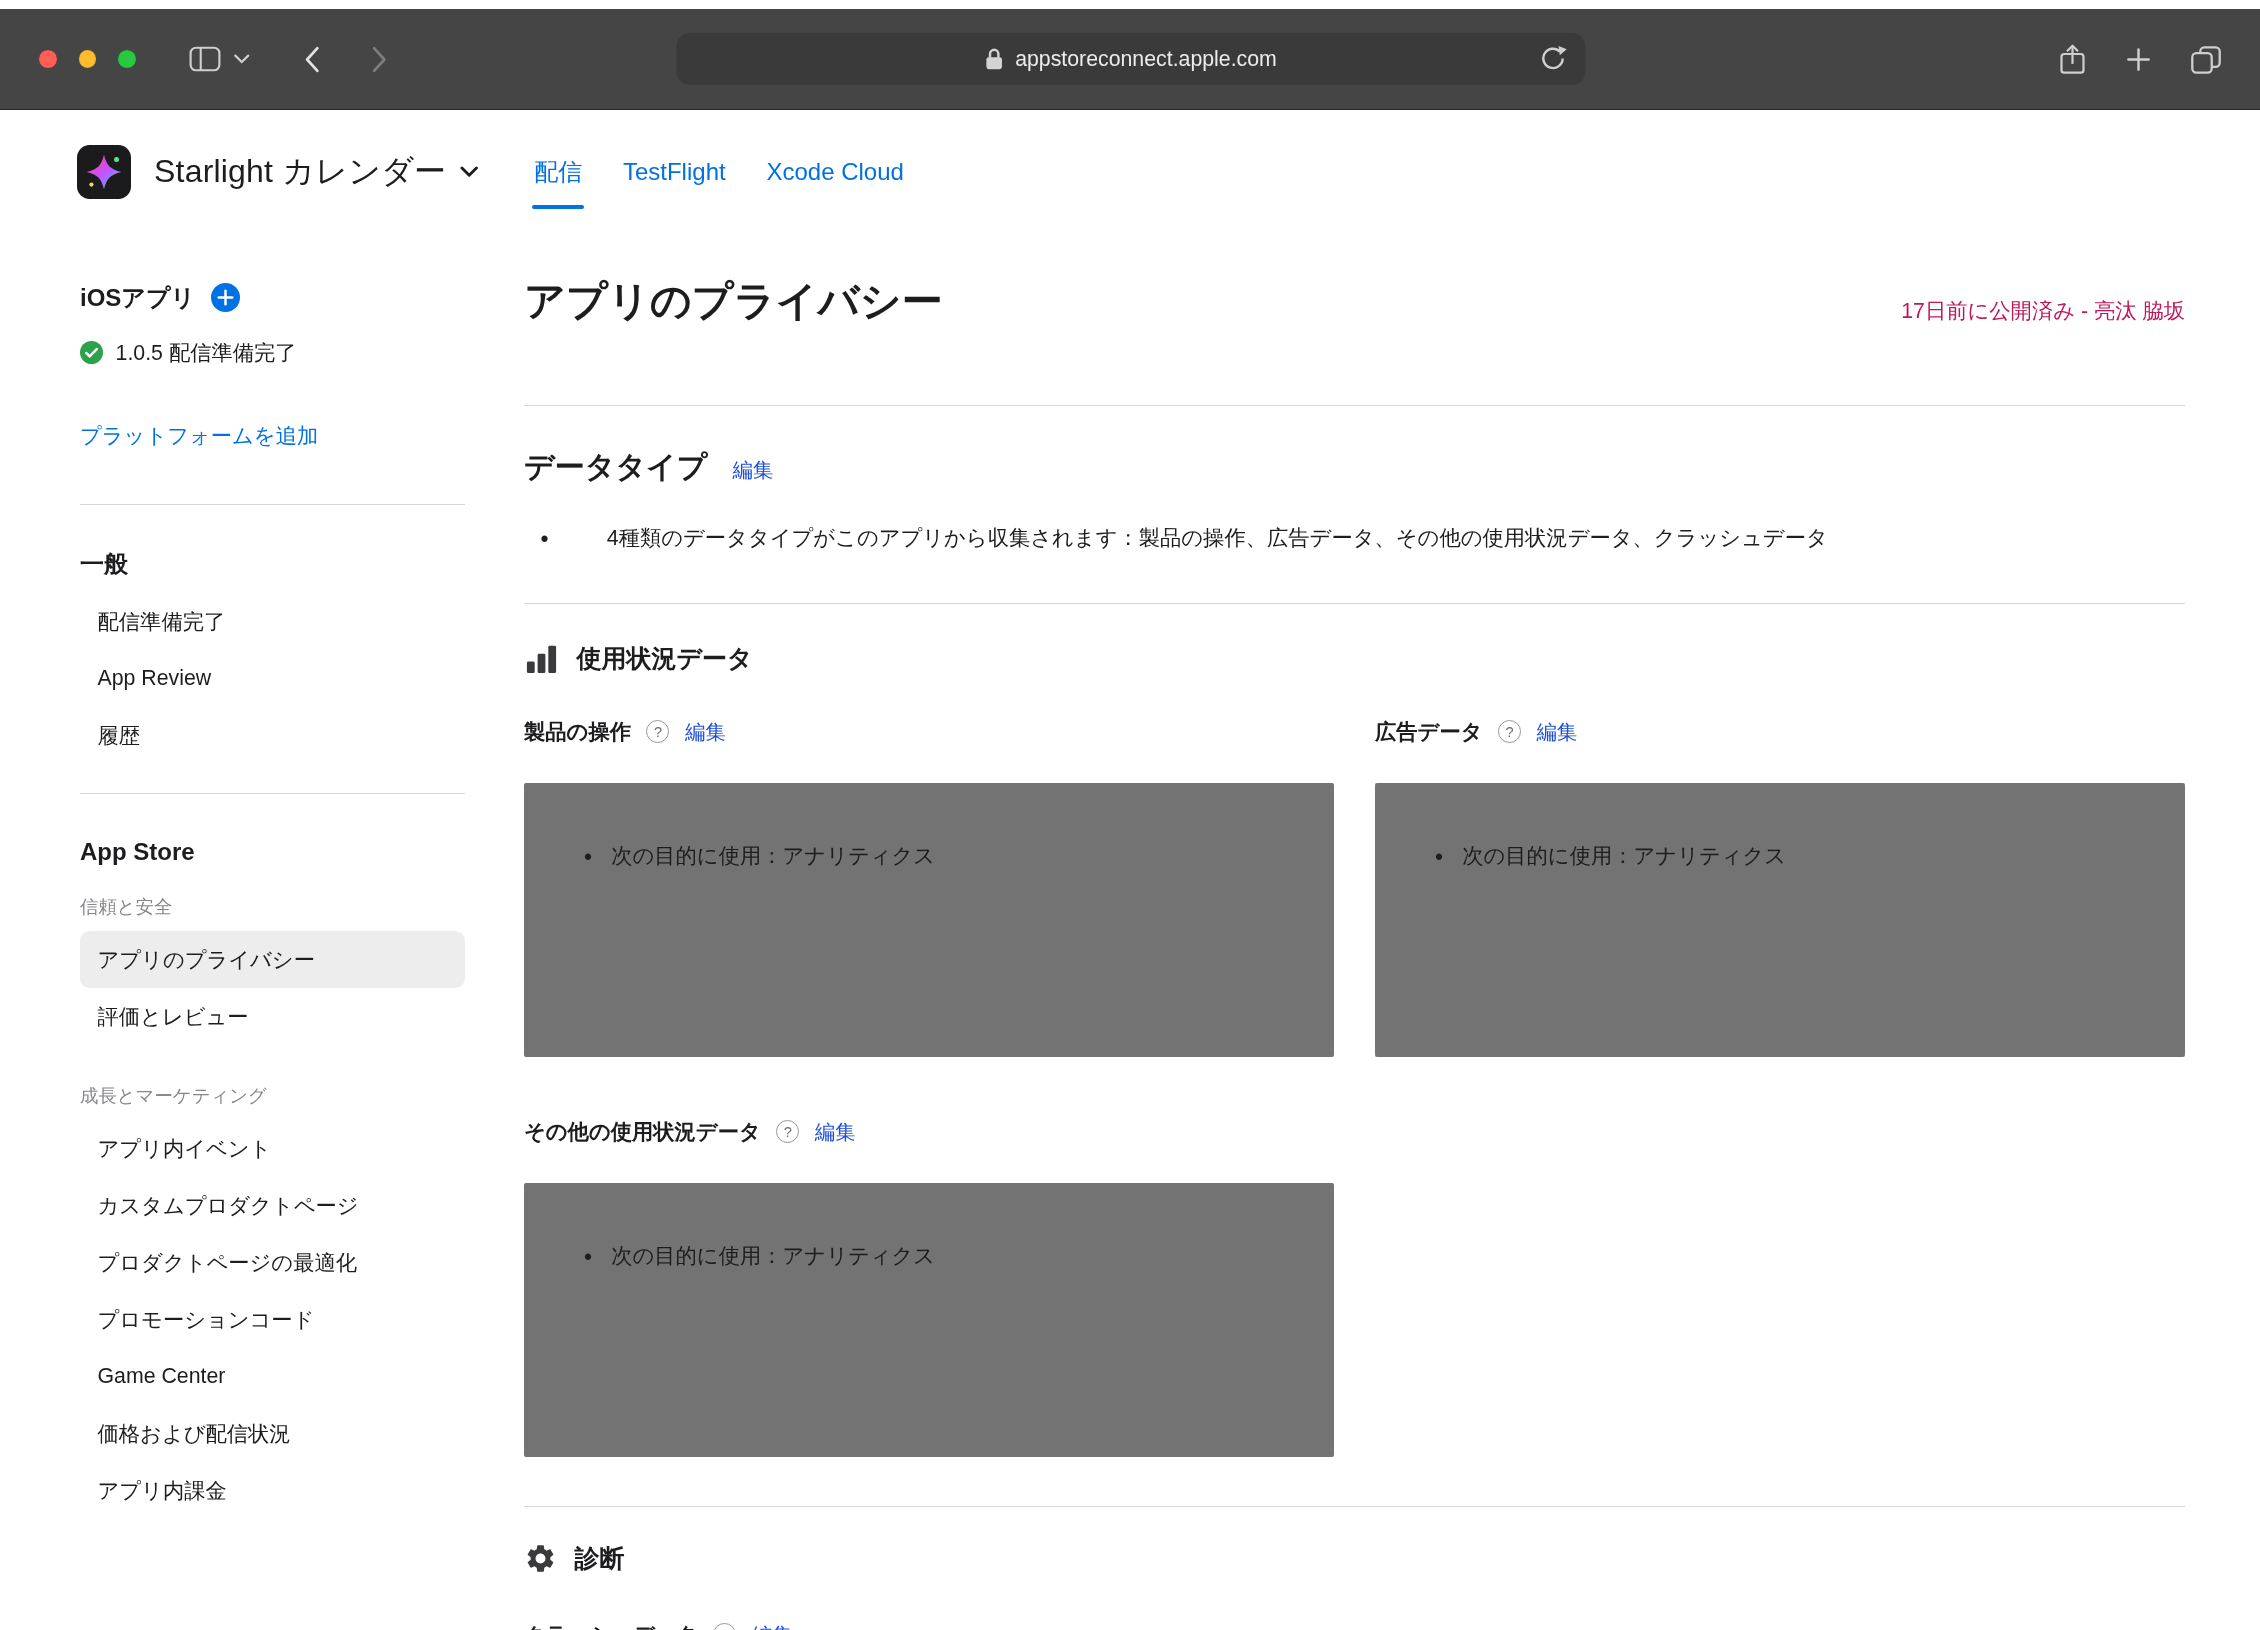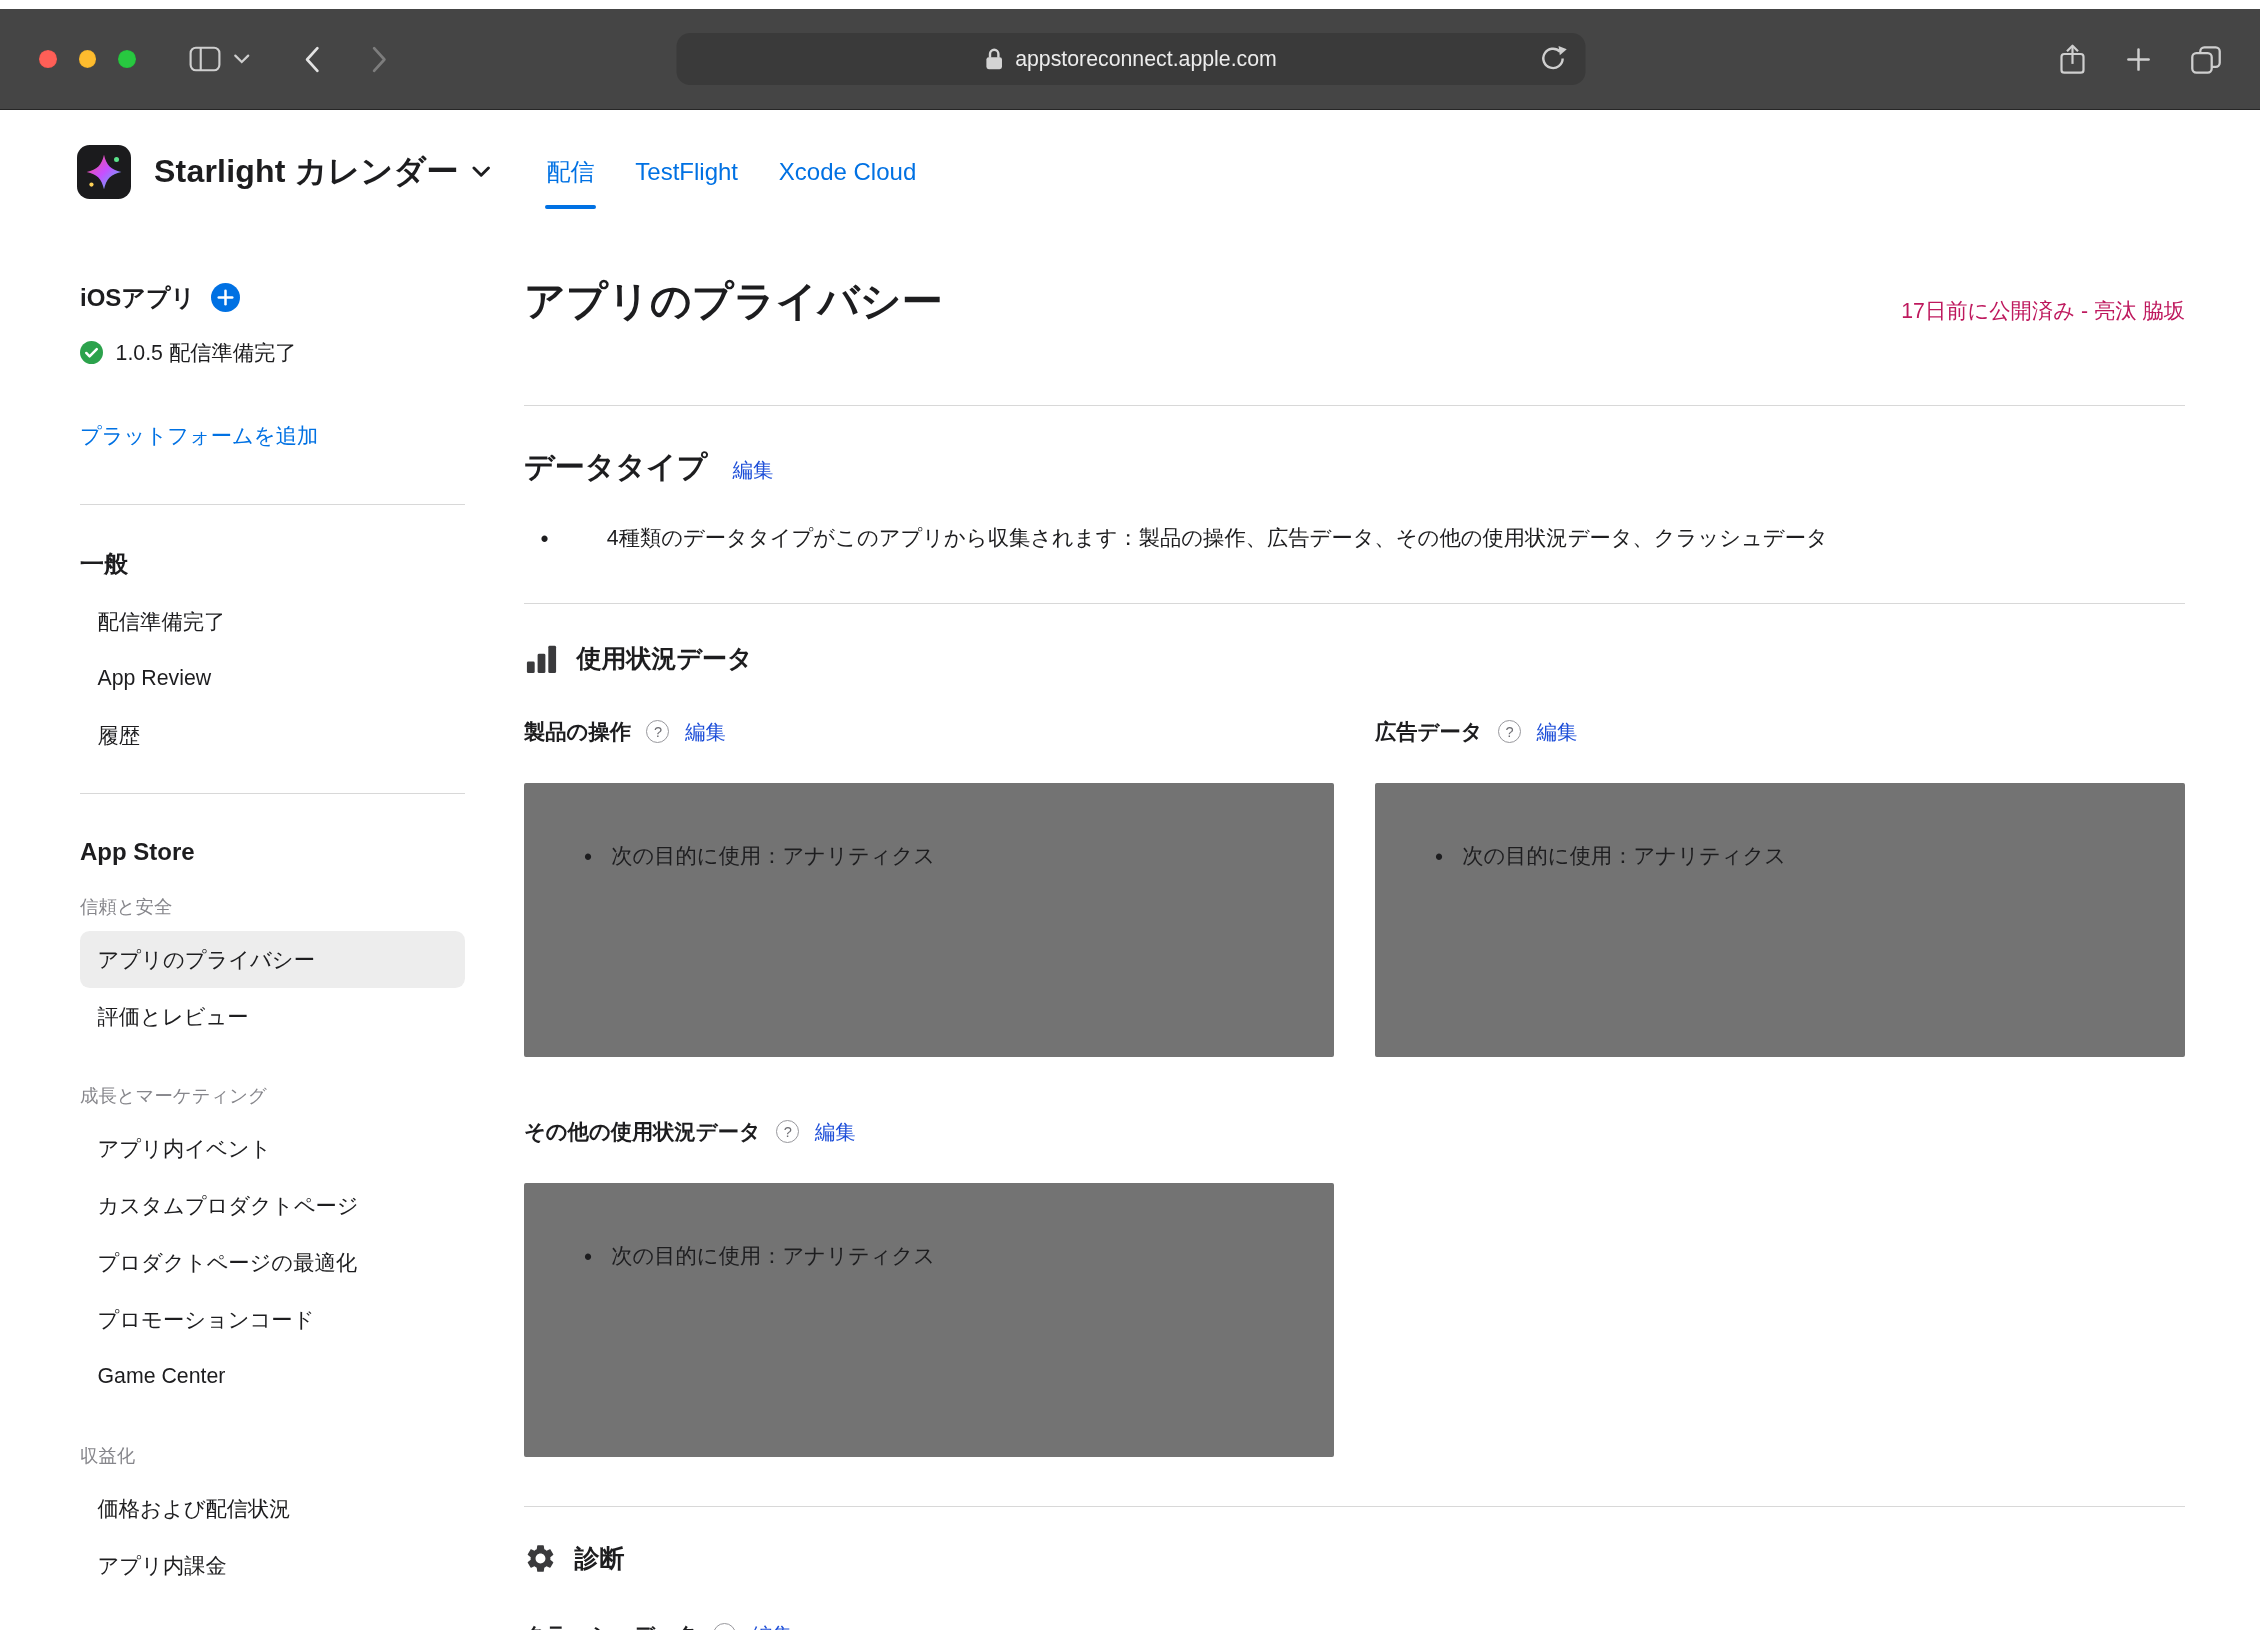--- a/index.html
+++ b/index.html
@@ -22,21 +22,21 @@
     display:flex; align-items:center; justify-content:center; gap:11.6px; }
   .url-text { color:#ececec; font-size:21.3px; }
   .reload { position:absolute; right:17.5px; top:10.7px; }
   .right-cluster { position:absolute; right:39px; top:0; height:101px; display:flex; align-items:center; gap:38px; }
 
   
   .page { flex:1; background:#fff; display:flex; flex-direction:column; overflow:hidden; }
 
   .app-header { height:123px; flex-shrink:0; display:flex; align-items:center; padding-left:77px; }
   .app-icon { width:54px; height:54px; flex-shrink:0; }
-  .app-name { margin-left:23px; font-size:32px; font-weight:700; letter-spacing:0.2px; }
+  .app-name { margin-left:23px; font-size:32px; font-weight:400; letter-spacing:0.2px; }
   .name-chev { margin-left:13.6px; display:flex; align-items:center; }
   .nav-tabs { display:flex; margin-left:54px; gap:37px; align-items:center; height:100%; }
   .tab { position:relative; font-size:24px; color:#0071e3; cursor:pointer; padding:7.8px 1.9px; }
   .tab.active::after { content:""; position:absolute; left:0; right:0; bottom:-13.6px; height:3.9px;
     background:#0071e3; border-radius:1.9px; }
 
   .content { flex:1; display:flex; overflow:hidden; }
 
   
   .sidebar { width:465px; flex-shrink:0; padding:47px 0 0 80px; overflow:hidden; }
@@ -231,21 +231,20 @@
           <div class="side-item selected">アプリのプライバシー</div>
           <div class="side-item">評価とレビュー</div>
 
           <div class="group-subtitle">成長とマーケティング</div>
           <div class="side-item">アプリ内イベント</div>
           <div class="side-item">カスタムプロダクトページ</div>
           <div class="side-item">プロダクトページの最適化</div>
           <div class="side-item">プロモーションコード</div>
           <div class="side-item">Game Center</div>
 
-          <div class="group-subtitle">収益化</div>
           <div class="side-item">価格および配信状況</div>
           <div class="side-item">アプリ内課金</div>
         </div>
       </aside>
 
       <main class="main">
         <div class="title-row">
           <h1 class="page-title">アプリのプライバシー</h1>
           <div class="published">17日前に公開済み - 亮汰 脇坂</div>
         </div>

